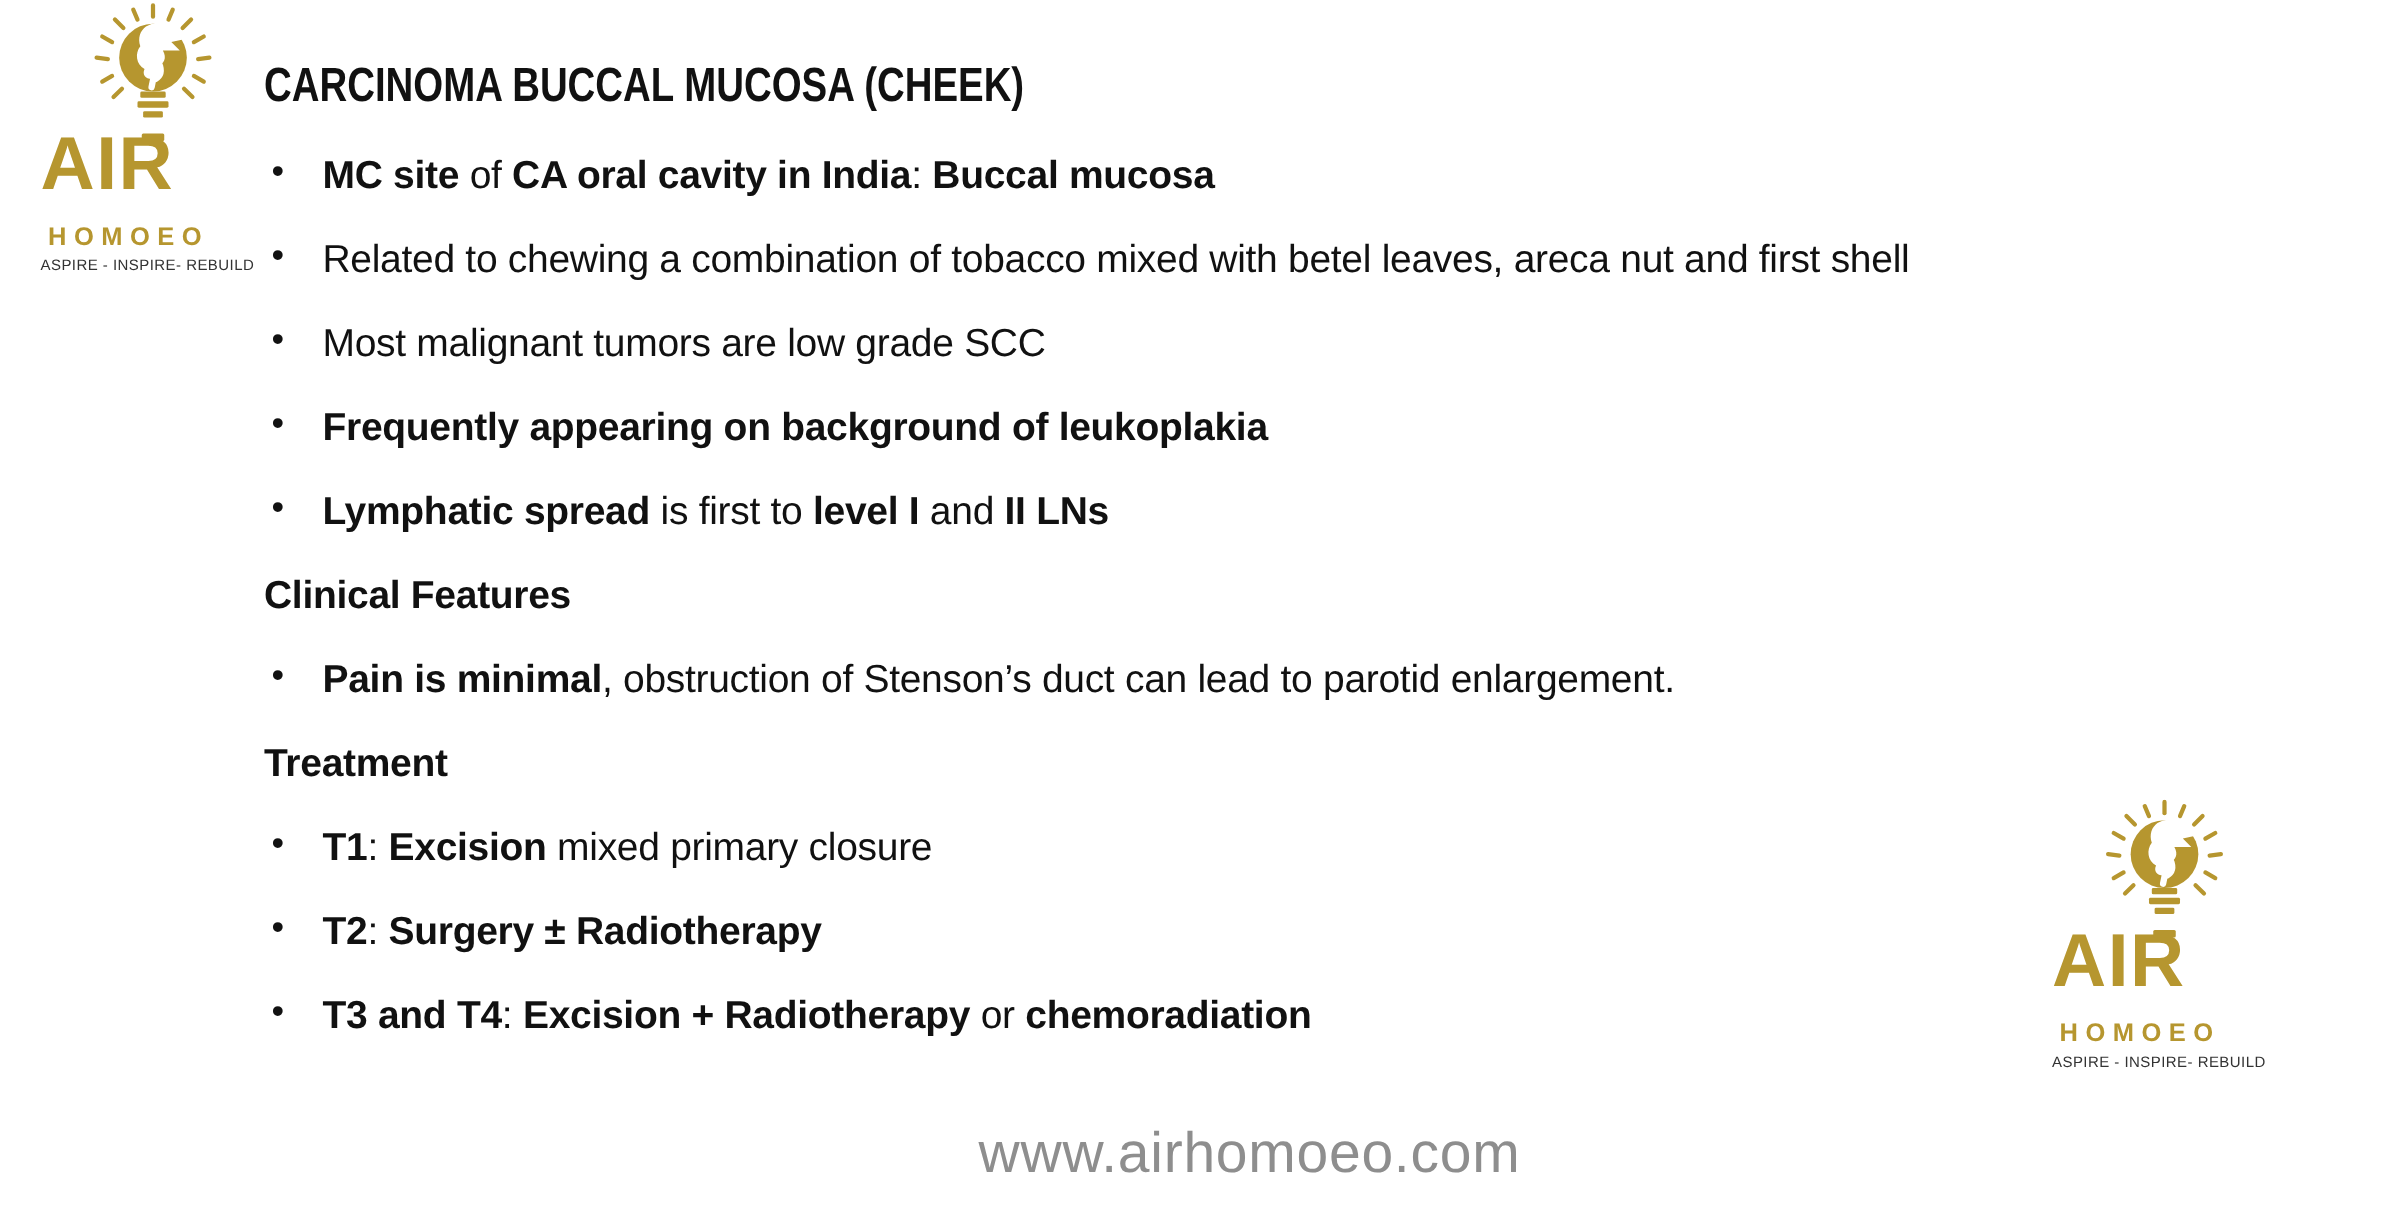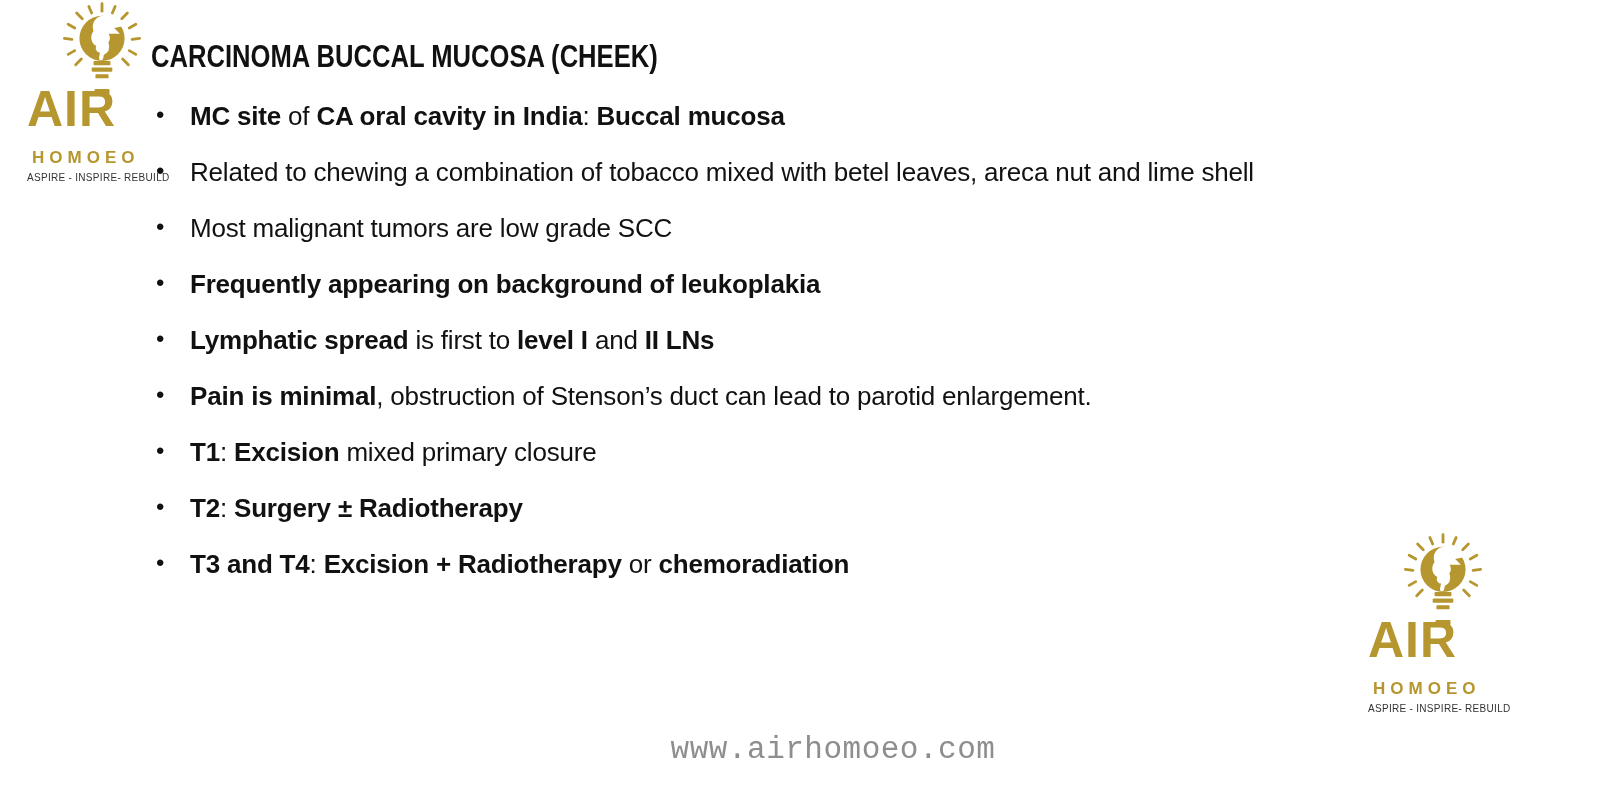--- a/index.html
+++ b/index.html
@@ -5,21 +5,21 @@
   :root { --gold:#B6962F; --ink:#111111; }
   * { box-sizing:border-box; }
   html,body { margin:0; padding:0; }
   body {
     width:1600px; height:810px; overflow:hidden; background:#ffffff;
     font-family:"Liberation Sans", sans-serif; color:var(--ink);
   }
   .slide { position:relative; width:1600px; height:810px; background:#ffffff; }
 
   
-  .content { position:absolute; left:151px; top:36px; right:16px; }
+  .content { position:absolute; left:176px; top:36px; right:16px; }
   .title {
     font-weight:bold; font-size:32px; line-height:40px; white-space:nowrap;
     transform:scaleX(0.8); transform-origin:left center; margin-bottom:23px;
     letter-spacing:0;
   }
   .block { position:relative; font-size:26px; line-height:34px; margin-bottom:22px;
            white-space:nowrap; letter-spacing:-0.2px; }
   .block .dot { position:absolute; left:5px; top:-1px; font-size:24px; }
   .block.bullet .txt { display:block; padding-left:39px;margin-top:12px; }
   .block.heading { font-weight:bold; }
@@ -34,22 +34,22 @@
          color:var(--gold); letter-spacing:1px; margin-top:-2px; }
   .ibar { position:absolute; left:50%; top:3px; transform:translateX(-50%);
           width:15px; height:5px; background:var(--gold); border-radius:1px; }
   .homoeo { font-size:17px; font-weight:bold; color:var(--gold);
             letter-spacing:5px; padding-left:5px; margin-top:16px; }
   .tagline { font-size:10px; font-weight:normal; color:#333333;
              letter-spacing:0.3px; margin-top:4px; white-space:nowrap; }
 
   
   .footer {
-    position:absolute; top:732px; left:calc(50% + 33px); transform:translateX(-50%);
-    font-family:Liberation Mono, monospace; font-size:31px; color:#8E8E8E;
+    position:absolute; top:748px; left:calc(50% + 33px); transform:translateX(-50%);
+    font-family:Liberation Sans, sans-serif; font-size:38px; color:#8E8E8E;
     letter-spacing:0.5px;
   }
 </style>
 </head>
 <body>
 
 <div class="slide">
 
   <div class="logo logo-tl">
     <svg width="94" height="86" viewBox="0 0 100 90">
@@ -121,38 +121,40 @@
 
   <div class="content">
     <div class="title">CARCINOMA BUCCAL MUCOSA (CHEEK)</div>
     <div id="content-blocks">
         <div class="block bullet">
           <span class="dot">•</span>
           <span class="txt"><span class="b">MC site</span><span> of </span><span class="b">CA oral cavity in India</span><span>: </span><span class="b">Buccal mucosa</span></span>
         </div>
         <div class="block bullet">
           <span class="dot">•</span>
-          <span class="txt"><span>Related to chewing a combination of tobacco mixed with betel leaves, areca nut and lime shell</span></span>
+          <span class="txt"><span>Related to chewing a combination of tobacco mixed with betel leaves, areca nut and first shell</span></span>
         </div>
         <div class="block bullet">
           <span class="dot">•</span>
           <span class="txt"><span>Most malignant tumors are low grade SCC</span></span>
         </div>
         <div class="block bullet">
           <span class="dot">•</span>
           <span class="txt"><span class="b">Frequently appearing on background of leukoplakia</span></span>
         </div>
         <div class="block bullet">
           <span class="dot">•</span>
           <span class="txt"><span class="b">Lymphatic spread</span><span> is first to </span><span class="b">level I</span><span> and </span><span class="b">II LNs</span></span>
         </div>
+        <div class="block heading"><span class="txt"><span class="b">Clinical Features</span></span></div>
         <div class="block bullet">
           <span class="dot">•</span>
           <span class="txt"><span class="b">Pain is minimal</span><span>, obstruction of Stenson’s duct can lead to parotid enlargement.</span></span>
         </div>
+        <div class="block heading"><span class="txt"><span class="b">Treatment</span></span></div>
         <div class="block bullet">
           <span class="dot">•</span>
           <span class="txt"><span class="b">T1</span><span>: </span><span class="b">Excision</span><span> mixed primary closure</span></span>
         </div>
         <div class="block bullet">
           <span class="dot">•</span>
           <span class="txt"><span class="b">T2</span><span>: </span><span class="b">Surgery ± Radiotherapy</span></span>
         </div>
         <div class="block bullet">
           <span class="dot">•</span>

